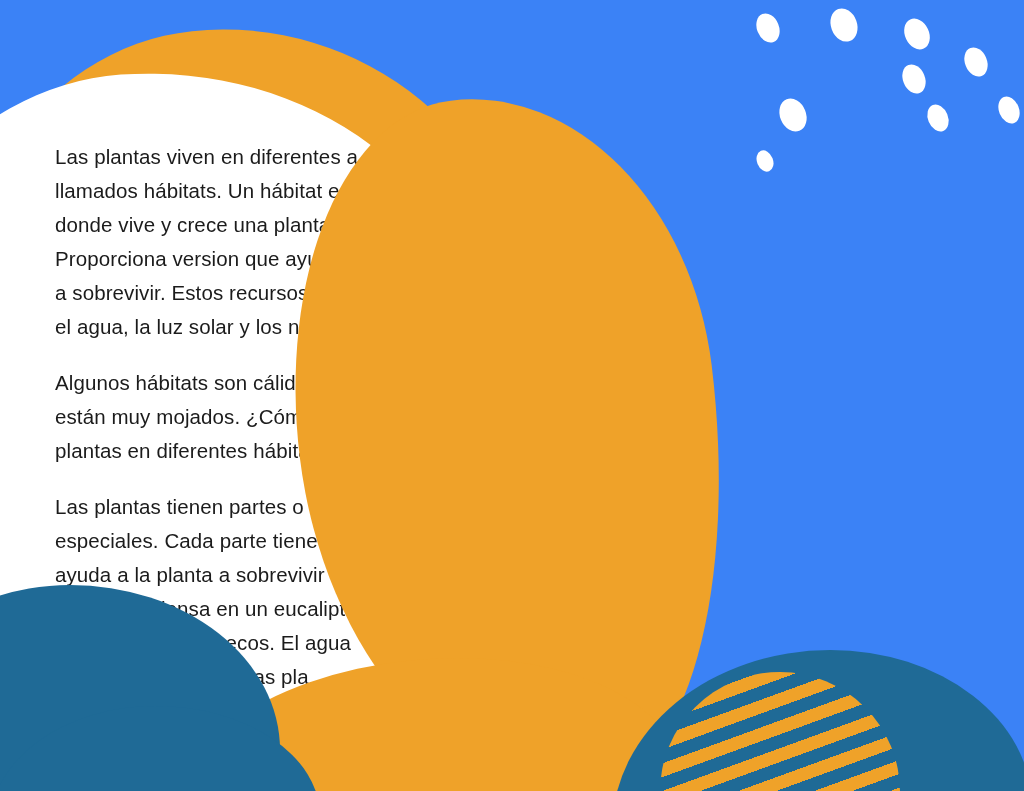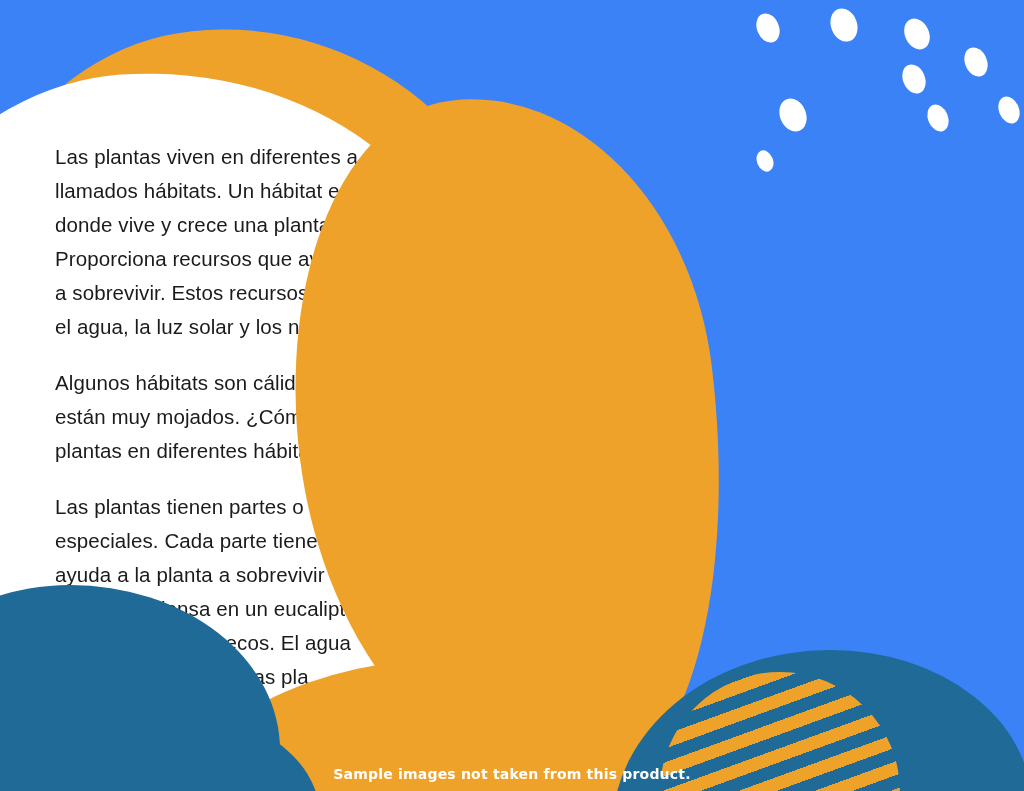--- a/index.html
+++ b/index.html
@@ -173,21 +173,21 @@
 <div id="stage">
 
   <div class="blob-orange"></div>
   <div class="blob-white"></div>
 
   <div class="doc">
     <p>
       Las plantas viven en diferentes a<br>
       llamados <b>hábitats</b>. Un hábitat es<br>
       donde vive y crece una planta o u<br>
-      Proporciona <b>recursos</b> que ayudan<br>
+      Proporciona <b>version</b> que ayudan<br>
       a sobrevivir. Estos recursos son cos<br>
       el agua, la luz solar y los nutrientes.
     </p>
     <p>
       Algunos hábitats son cálidos y secos<br>
       están muy mojados. ¿Cómo sobreviv<br>
       plantas en diferentes hábitats?
     </p>
     <p>
       Las plantas tienen partes o <b>estructu</b><br>
@@ -215,15 +215,14 @@
       <div class="dot" style="left: 905px; top: 18px; width: 24px; height: 32px; transform: rotate(-25deg);"></div>
       <div class="dot" style="left: 965px; top: 47px; width: 22px; height: 30px; transform: rotate(-22deg);"></div>
       <div class="dot" style="left: 903px; top: 64px; width: 22px; height: 30px; transform: rotate(-22deg);"></div>
       <div class="dot" style="left: 999px; top: 96px; width: 20px; height: 28px; transform: rotate(-22deg);"></div>
       <div class="dot" style="left: 928px; top: 104px; width: 20px; height: 28px; transform: rotate(-22deg);"></div>
       <div class="dot" style="left: 780px; top: 98px; width: 26px; height: 34px; transform: rotate(-22deg);"></div>
       <div class="dot" style="left: 757px; top: 150px; width: 16px; height: 22px; transform: rotate(-22deg);"></div>
     </div>
 
 
-  <div class="footer-note">Sample images not taken from this product.</div>
 
 </div>
 
 </body></html>

